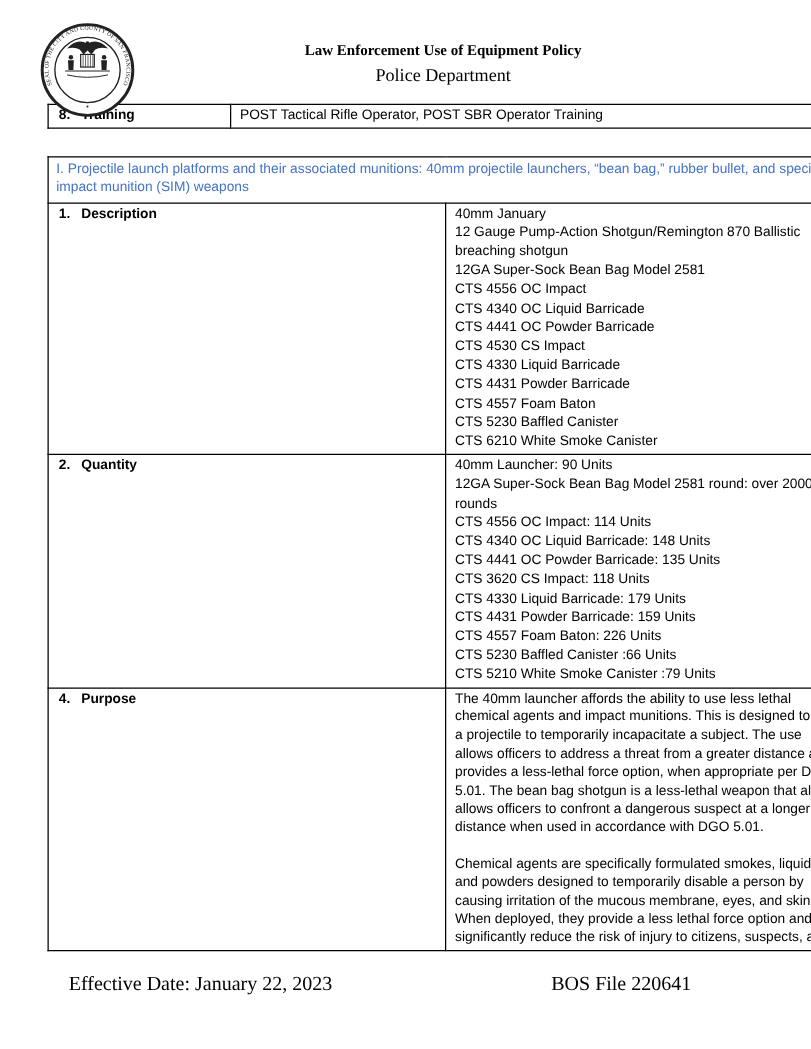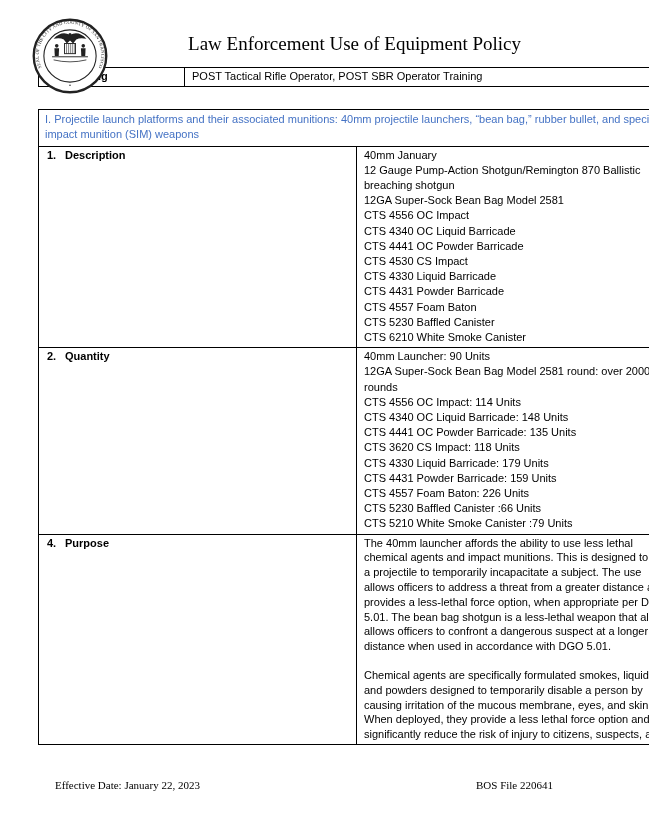--- a/index.html
+++ b/index.html
@@ -20,22 +20,22 @@
     width: 78px;
     height: 78px;
   }
   .header {
     padding-top: 33px;
     padding-left: 60px;
     text-align: center;
     font-family: "Liberation Serif", serif;
   }
   .title {
-    font-size: 19px;
-    font-weight: normal;
+    font-size: 12px;
+    font-weight: bold;
     margin-bottom: 4px;
   }
   .subtitle {
     font-size: 14.5px;
     line-height: 19px;
   }
   .doc-table {
     border-collapse: collapse;
     margin-left: 38px;
     width: 637px;
@@ -69,21 +69,21 @@
   .para { line-height: 14.8px; }
   .para-gap { height: 14px; }
   .footer {
     position: absolute;
     top: 779px;
     left: 55px;
     width: 498px;
     display: flex;
     justify-content: space-between;
     font-family: "Liberation Serif", serif;
-    font-size: 11px;
+    font-size: 16px;
   }
 </style>
 </head>
 <body>
 
 <div class="page">
 
   <div class="seal">
     <svg viewBox="0 0 100 100" width="78" height="78">
       <circle cx="50" cy="50" r="46.5" fill="#ffffff" stroke="#222222" stroke-width="3"></circle>
@@ -109,20 +109,21 @@
         <path d="M64,40 L70,40 L69.5,50 L64.5,50 Z" fill="#222222"></path>
       </g>
       <path d="M27,51 H73" stroke="#222222" stroke-width="1.2"></path>
       <path d="M29,55 Q50,60 71,55" fill="none" stroke="#222222" stroke-width="1"></path>
       <circle cx="50" cy="87.5" r="1" fill="#222222"></circle>
     </svg>
   </div>
 
   <div class="header">
     <div class="title">Law Enforcement Use of Equipment Policy</div>
+    <div class="subtitle">Police Department</div>
   </div>
 
   <table class="doc-table training-table">
     <tbody>
       <tr>
         <td class="label-cell">
           <span class="row-num">8.</span><span>Training</span>
         </td>
         <td class="value-cell">POST Tactical Rifle Operator, POST SBR Operator Training</td>
       </tr>

